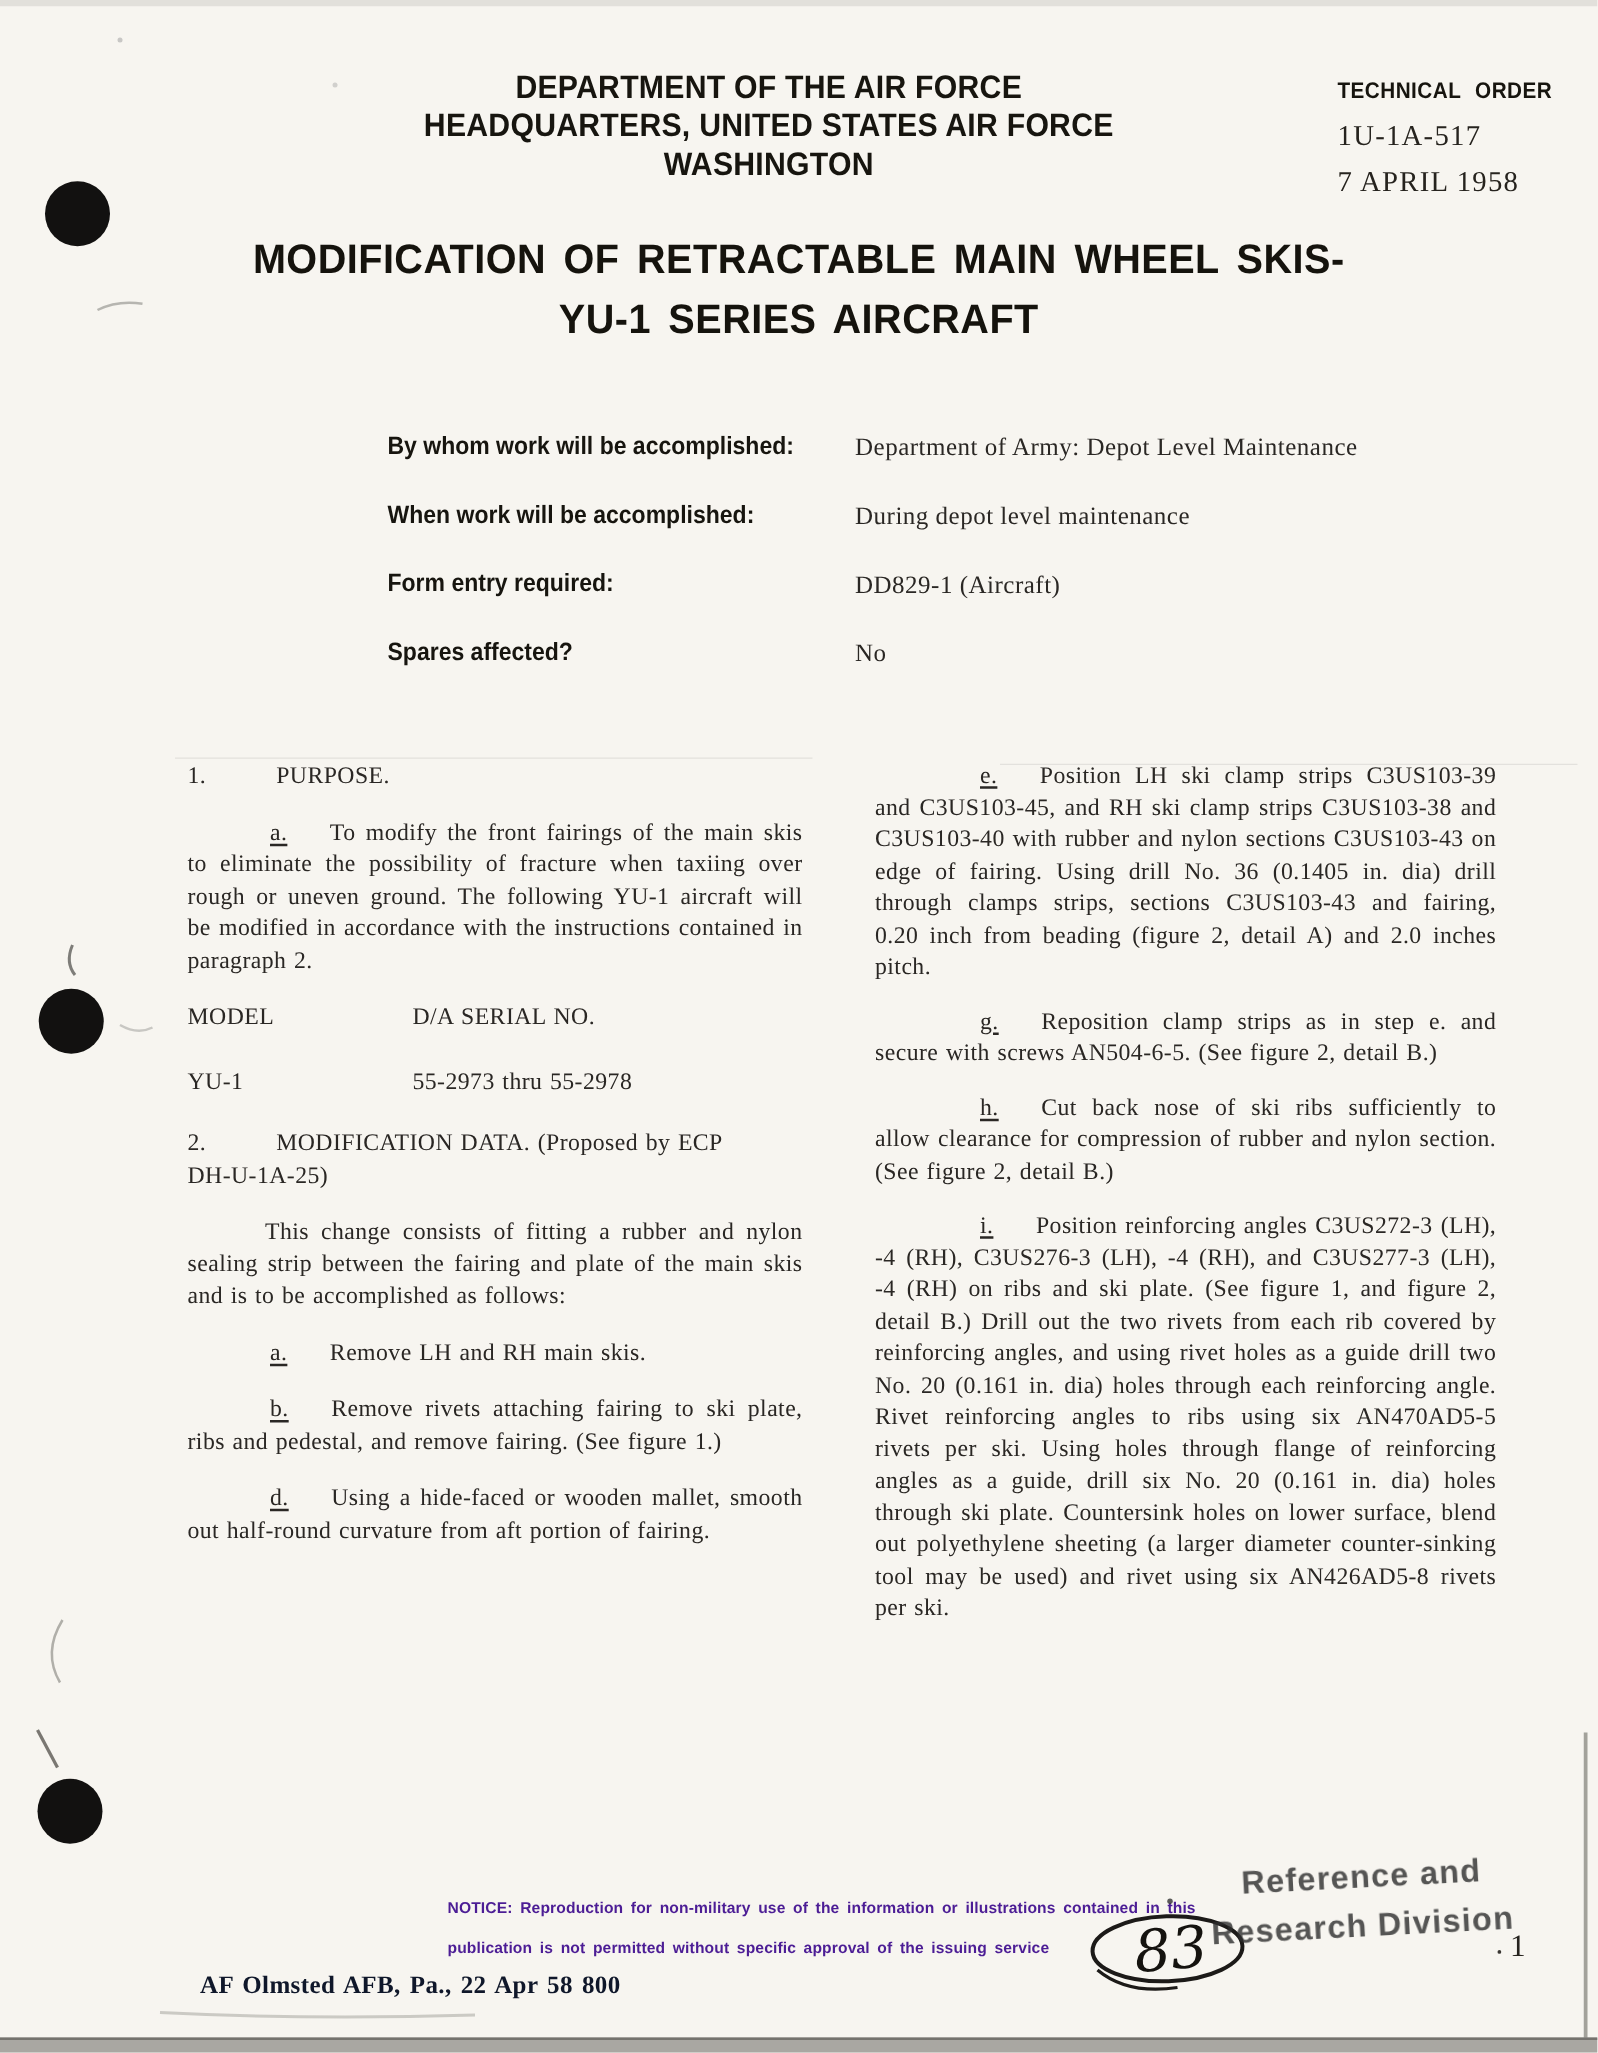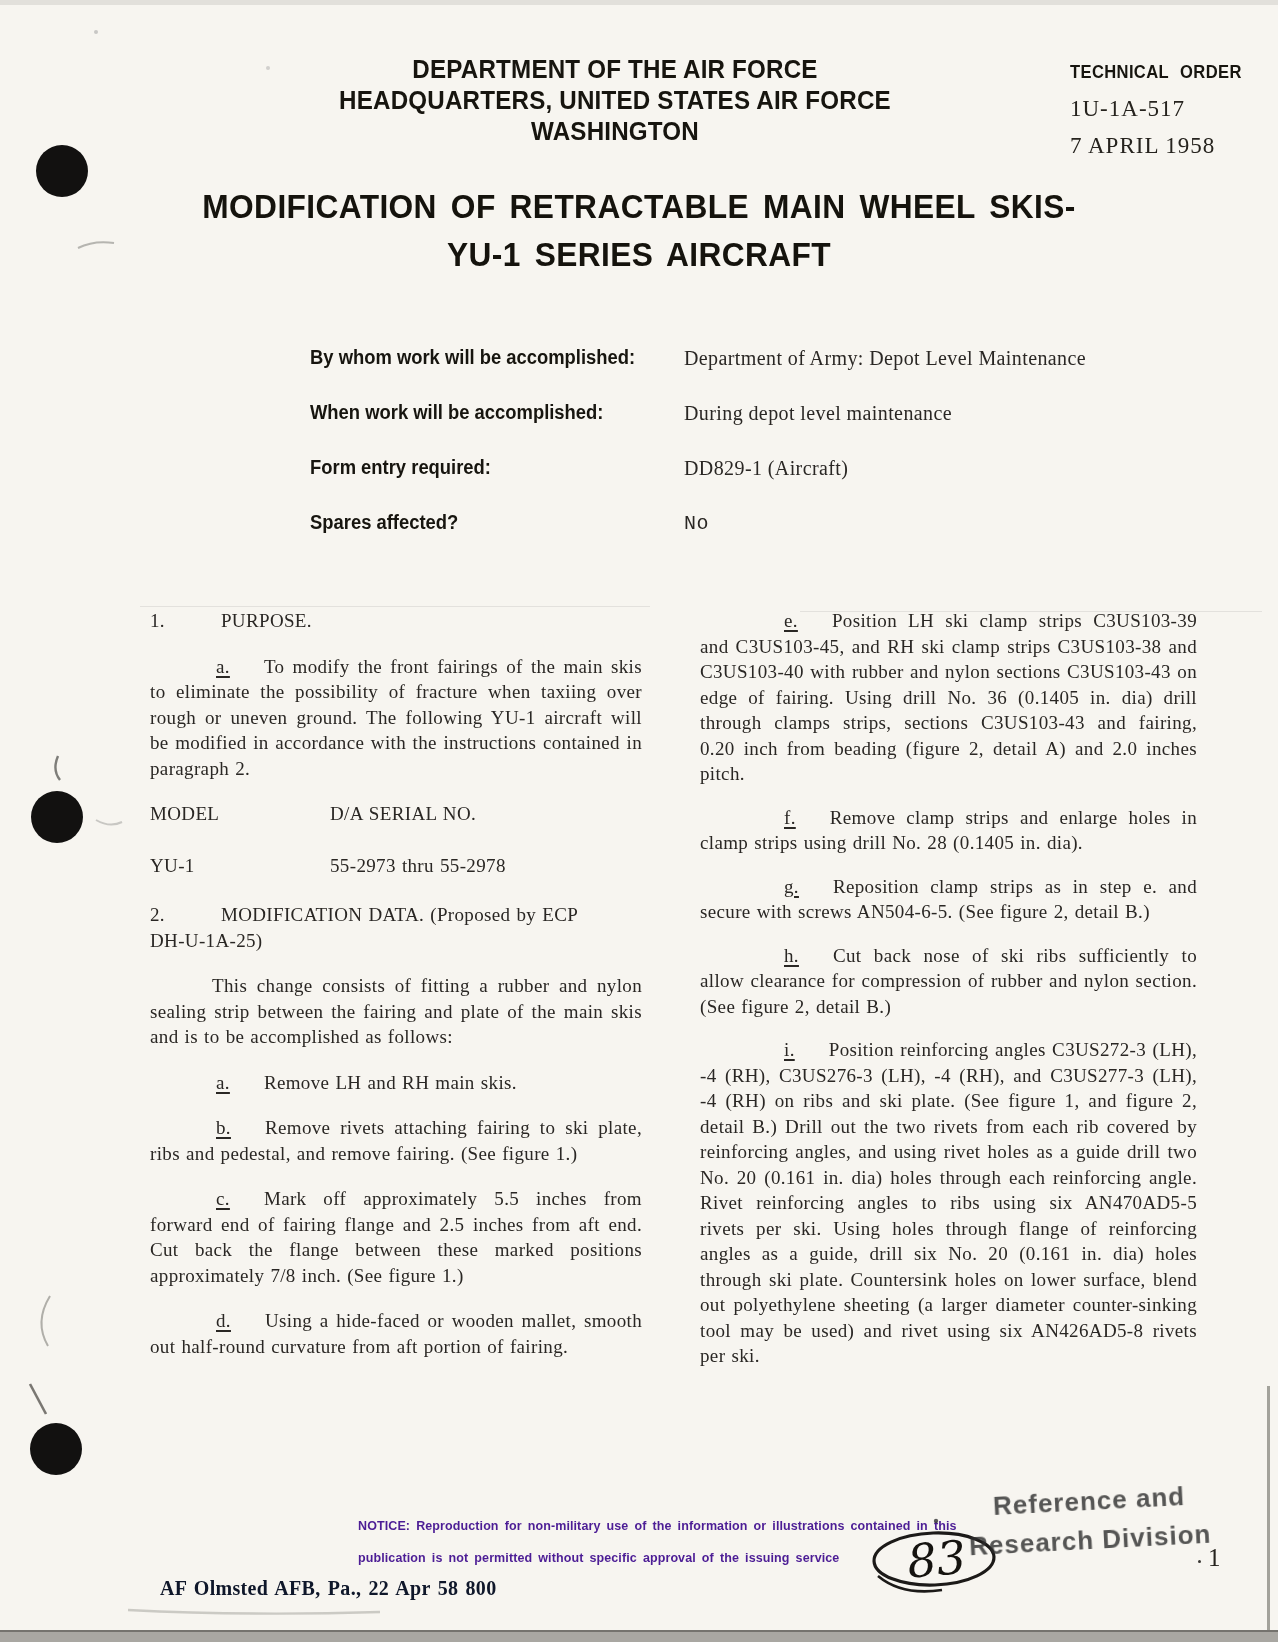--- a/index.html
+++ b/index.html
@@ -91,21 +91,21 @@
 <div class="abs info-label" style="left:310px;top:346px;">By whom work will be accomplished:</div>
 <div class="abs info-value" style="left:684px;top:347px;">Department of Army: Depot Level Maintenance</div>
 
 <div class="abs info-label" style="left:310px;top:401px;">When work will be accomplished:</div>
 <div class="abs info-value" style="left:684px;top:402px;">During depot level maintenance</div>
 
 <div class="abs info-label" style="left:310px;top:456px;">Form entry required:</div>
 <div class="abs info-value" style="left:684px;top:457px;">DD829-1 (Aircraft)</div>
 
 <div class="abs info-label" style="left:310px;top:511px;">Spares affected?</div>
-<div class="abs info-value" style="left:684px;top:512px;font-family:Liberation Mono, monospace;">No</div>
+<div class="abs info-value" style="left:684px;top:512px;">No</div>
 
 <div class="abs scanline" style="left:140px;top:606px;width:510px;"></div>
 <div class="abs scanline" style="left:800px;top:611px;width:462px;"></div>
 
 <div class="abs col col-left">
   <p><span>1.</span><span class="sec-gap"></span><span>PURPOSE.</span></p>
 
   <p><span class="step-indent"></span><span class="step-letter">a.</span><span class="step-gap"></span><span>To modify the front fairings of the main skis to eliminate the possibility of fracture when taxiing over rough or uneven ground. The following YU-1 aircraft will be modified in accordance with the instructions contained in paragraph 2.</span></p>
 
   <div class="model-row">
@@ -118,29 +118,27 @@
   </div>
 
   <p><span>2.</span><span class="sec-gap"></span><span>MODIFICATION DATA. (Proposed by ECP</span><br><span>DH-U-1A-25)</span></p>
 
   <p class="intro">This change consists of fitting a rubber and nylon sealing strip between the fairing and plate of the main skis and is to be accomplished as follows:</p>
 
   <p><span class="step-indent"></span><span class="step-letter">a.</span><span class="step-gap"></span><span>Remove LH and RH main skis.</span></p>
 
   <p><span class="step-indent"></span><span class="step-letter">b.</span><span class="step-gap"></span><span>Remove rivets attaching fairing to ski plate, ribs and pedestal, and remove fairing. (See figure 1.)</span></p>
 
-  <p><span class="step-indent"></span><span class="step-letter">c.</span><span class="step-gap"></span><span>Mark off approximately 5.5 inches from forward end of fairing flange and 2.5 inches from aft end. Cut back the flange between these marked positions approximately 7/8 inch. (See figure 1.)</span></p>
 
   <p><span class="step-indent"></span><span class="step-letter">d.</span><span class="step-gap"></span><span>Using a hide-faced or wooden mallet, smooth out half-round curvature from aft portion of fairing.</span></p>
 </div>
 
 <div class="abs col col-right">
   <p><span class="step-indent"></span><span class="step-letter">e.</span><span class="step-gap"></span><span>Position LH ski clamp strips C3US103-39 and C3US103-45, and RH ski clamp strips C3US103-38 and C3US103-40 with rubber and nylon sections C3US103-43 on edge of fairing. Using drill No. 36 (0.1405 in. dia) drill through clamps strips, sections C3US103-43 and fairing, 0.20 inch from beading (figure 2, detail A) and 2.0 inches pitch.</span></p>
 
-  <p><span class="step-indent"></span><span class="step-letter">f.</span><span class="step-gap"></span><span>Remove clamp strips and enlarge holes in clamp strips using drill No. 28 (0.1405 in. dia).</span></p>
 
   <p><span class="step-indent"></span><span class="step-letter">g.</span><span class="step-gap"></span><span>Reposition clamp strips as in step e. and secure with screws AN504-6-5. (See figure 2, detail B.)</span></p>
 
   <p><span class="step-indent"></span><span class="step-letter">h.</span><span class="step-gap"></span><span>Cut back nose of ski ribs sufficiently to allow clearance for compression of rubber and nylon section. (See figure 2, detail B.)</span></p>
 
   <p><span class="step-indent"></span><span class="step-letter">i.</span><span class="step-gap"></span><span>Position reinforcing angles C3US272-3 (LH), -4 (RH), C3US276-3 (LH), -4 (RH), and C3US277-3 (LH), -4 (RH) on ribs and ski plate. (See figure 1, and figure 2, detail B.) Drill out the two rivets from each rib covered by reinforcing angles, and using rivet holes as a guide drill two No. 20 (0.161 in. dia) holes through each reinforcing angle. Rivet reinforcing angles to ribs using six AN470AD5-5 rivets per ski. Using holes through flange of reinforcing angles as a guide, drill six No. 20 (0.161 in. dia) holes through ski plate. Countersink holes on lower surface, blend out polyethylene sheeting (a larger diameter counter-sinking tool may be used) and rivet using six AN426AD5-8 rivets per ski.</span></p>
 </div>
 
 <div class="abs notice" style="left:358px;top:1519px;">NOTICE: Reproduction for non-military use of the information or illustrations contained in this</div>
 <div class="abs notice" style="left:358px;top:1551px;">publication is not permitted without specific approval of the issuing service</div>

